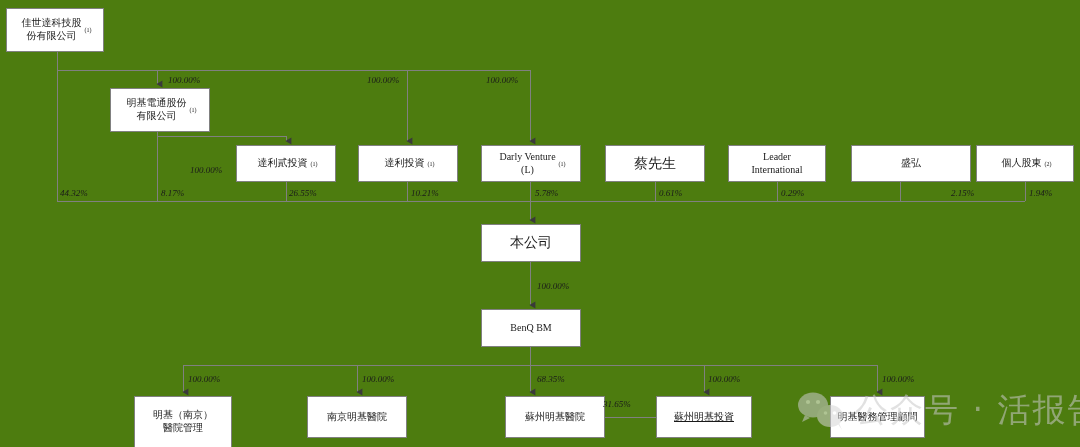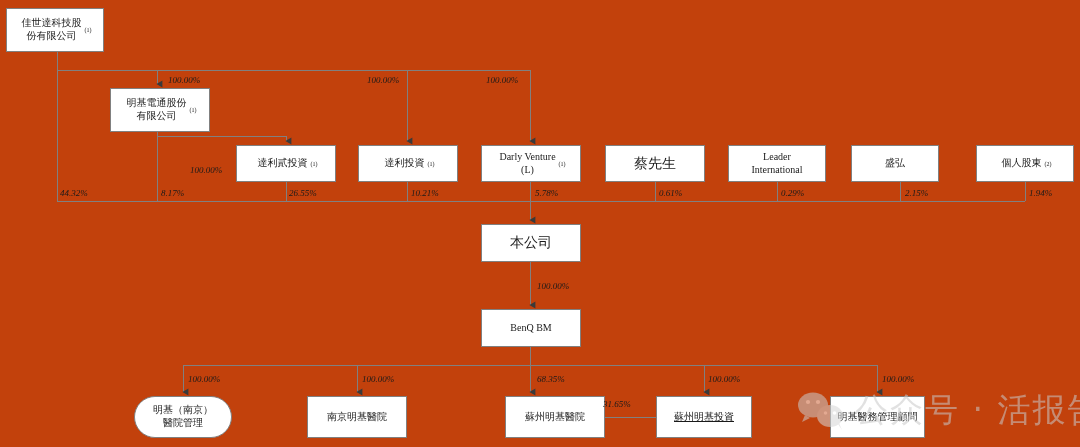--- a/index.html
+++ b/index.html
@@ -4,21 +4,21 @@
 <style>
   html, body {
     margin: 0;
     padding: 0;
     background: #ffffff;
   }
   #chart-root {
     position: relative;
     width: 1080px;
     height: 447px;
-    background: #c2410c;
+    background: #4d7c0f;
     font-family: "Liberation Serif", "DejaVu Serif", serif;
     overflow: hidden;
   }
   #edges-layer {
     position: absolute;
     left: 0; top: 0;
     width: 1080px;
     height: 447px;
   }
   .node-box {
@@ -139,31 +139,31 @@
       <div class="node-box" style="left: 358px; top: 145px; width: 100px; height: 37px; font-size: 10px; align-items: center; flex-wrap: nowrap; white-space: pre-line;"><span class="node-label cjk" style="display: inline;">達利投資</span><span class="sup latin">(1)</span></div>
       <div class="node-box" style="left: 481px; top: 145px; width: 100px; height: 37px; font-size: 10px; align-items: center; flex-wrap: nowrap; white-space: pre-line;"><span class="node-label latin" style="display: inline;">Darly Venture
 (L)</span><span class="sup latin">(1)</span></div>
       <div class="node-box" style="left: 605px; top: 145px; width: 100px; height: 37px; font-size: 14px;">
         <span class="node-label cjk">蔡先生</span>
       </div>
       <div class="node-box" style="left: 728px; top: 145px; width: 98px; height: 37px; font-size: 10px;">
         <span class="node-label latin">Leader
 International</span>
       </div>
-      <div class="node-box" style="left: 851px; top: 145px; width: 88px; height: 37px; font-size: 10px;">
+      <div class="node-box" style="left: 851px; top: 145px; width: 120px; height: 37px; font-size: 10px;">
         <span class="node-label cjk">盛弘</span>
       </div>
       <div class="node-box" style="left: 976px; top: 145px; width: 98px; height: 37px; font-size: 10px; align-items: center; flex-wrap: nowrap; white-space: pre-line;"><span class="node-label cjk" style="display: inline;">個人股東</span><span class="sup latin">(2)</span></div>
       <div class="node-box" style="left: 481px; top: 224px; width: 100px; height: 38px; font-size: 14px;">
         <span class="node-label cjk">本公司</span>
       </div>
       <div class="node-box" style="left: 481px; top: 309px; width: 100px; height: 38px; font-size: 10px;">
         <span class="node-label latin">BenQ BM</span>
       </div>
-      <div class="node-box" style="left: 134px; top: 396px; width: 98px; height: 42px; font-size: 10px; border-radius: 21px;">
+      <div class="node-box" style="left: 134px; top: 396px; width: 98px; height: 52px; font-size: 10px;">
         <span class="node-label cjk">明基（南京）
 醫院管理</span>
       </div>
       <div class="node-box" style="left: 307px; top: 396px; width: 100px; height: 42px; font-size: 10px;">
         <span class="node-label cjk">南京明基醫院</span>
       </div>
       <div class="node-box" style="left: 481px; top: 396px; width: 100px; height: 42px; font-size: 10px; margin-left: 24px;">
         <span class="node-label cjk">蘇州明基醫院</span>
       </div>
       <div class="node-box" style="left: 656px; top: 396px; width: 96px; height: 42px; font-size: 10px; text-decoration: underline;">
@@ -178,21 +178,21 @@
       <div class="edge-label" style="left: 367px; top: 75px;">100.00%</div>
       <div class="edge-label" style="left: 486px; top: 75px;">100.00%</div>
       <div class="edge-label" style="left: 190px; top: 165px;">100.00%</div>
       <div class="edge-label" style="left: 60px; top: 188px;">44.32%</div>
       <div class="edge-label" style="left: 161px; top: 188px;">8.17%</div>
       <div class="edge-label" style="left: 289px; top: 188px;">26.55%</div>
       <div class="edge-label" style="left: 411px; top: 188px;">10.21%</div>
       <div class="edge-label" style="left: 535px; top: 188px;">5.78%</div>
       <div class="edge-label" style="left: 659px; top: 188px;">0.61%</div>
       <div class="edge-label" style="left: 781px; top: 188px;">0.29%</div>
-      <div class="edge-label" style="left: 905px; top: 188px;">2.15%</div>
+      <div class="edge-label" style="left: 951px; top: 188px;">2.15%</div>
       <div class="edge-label" style="left: 1029px; top: 188px;">1.94%</div>
       <div class="edge-label" style="left: 537px; top: 281px;">100.00%</div>
       <div class="edge-label" style="left: 188px; top: 374px;">100.00%</div>
       <div class="edge-label" style="left: 362px; top: 374px;">100.00%</div>
       <div class="edge-label" style="left: 537px; top: 374px;">68.35%</div>
       <div class="edge-label" style="left: 708px; top: 374px;">100.00%</div>
       <div class="edge-label" style="left: 882px; top: 374px;">100.00%</div>
       <div class="edge-label" style="left: 603px; top: 399px;">31.65%</div>
     </div>
 

